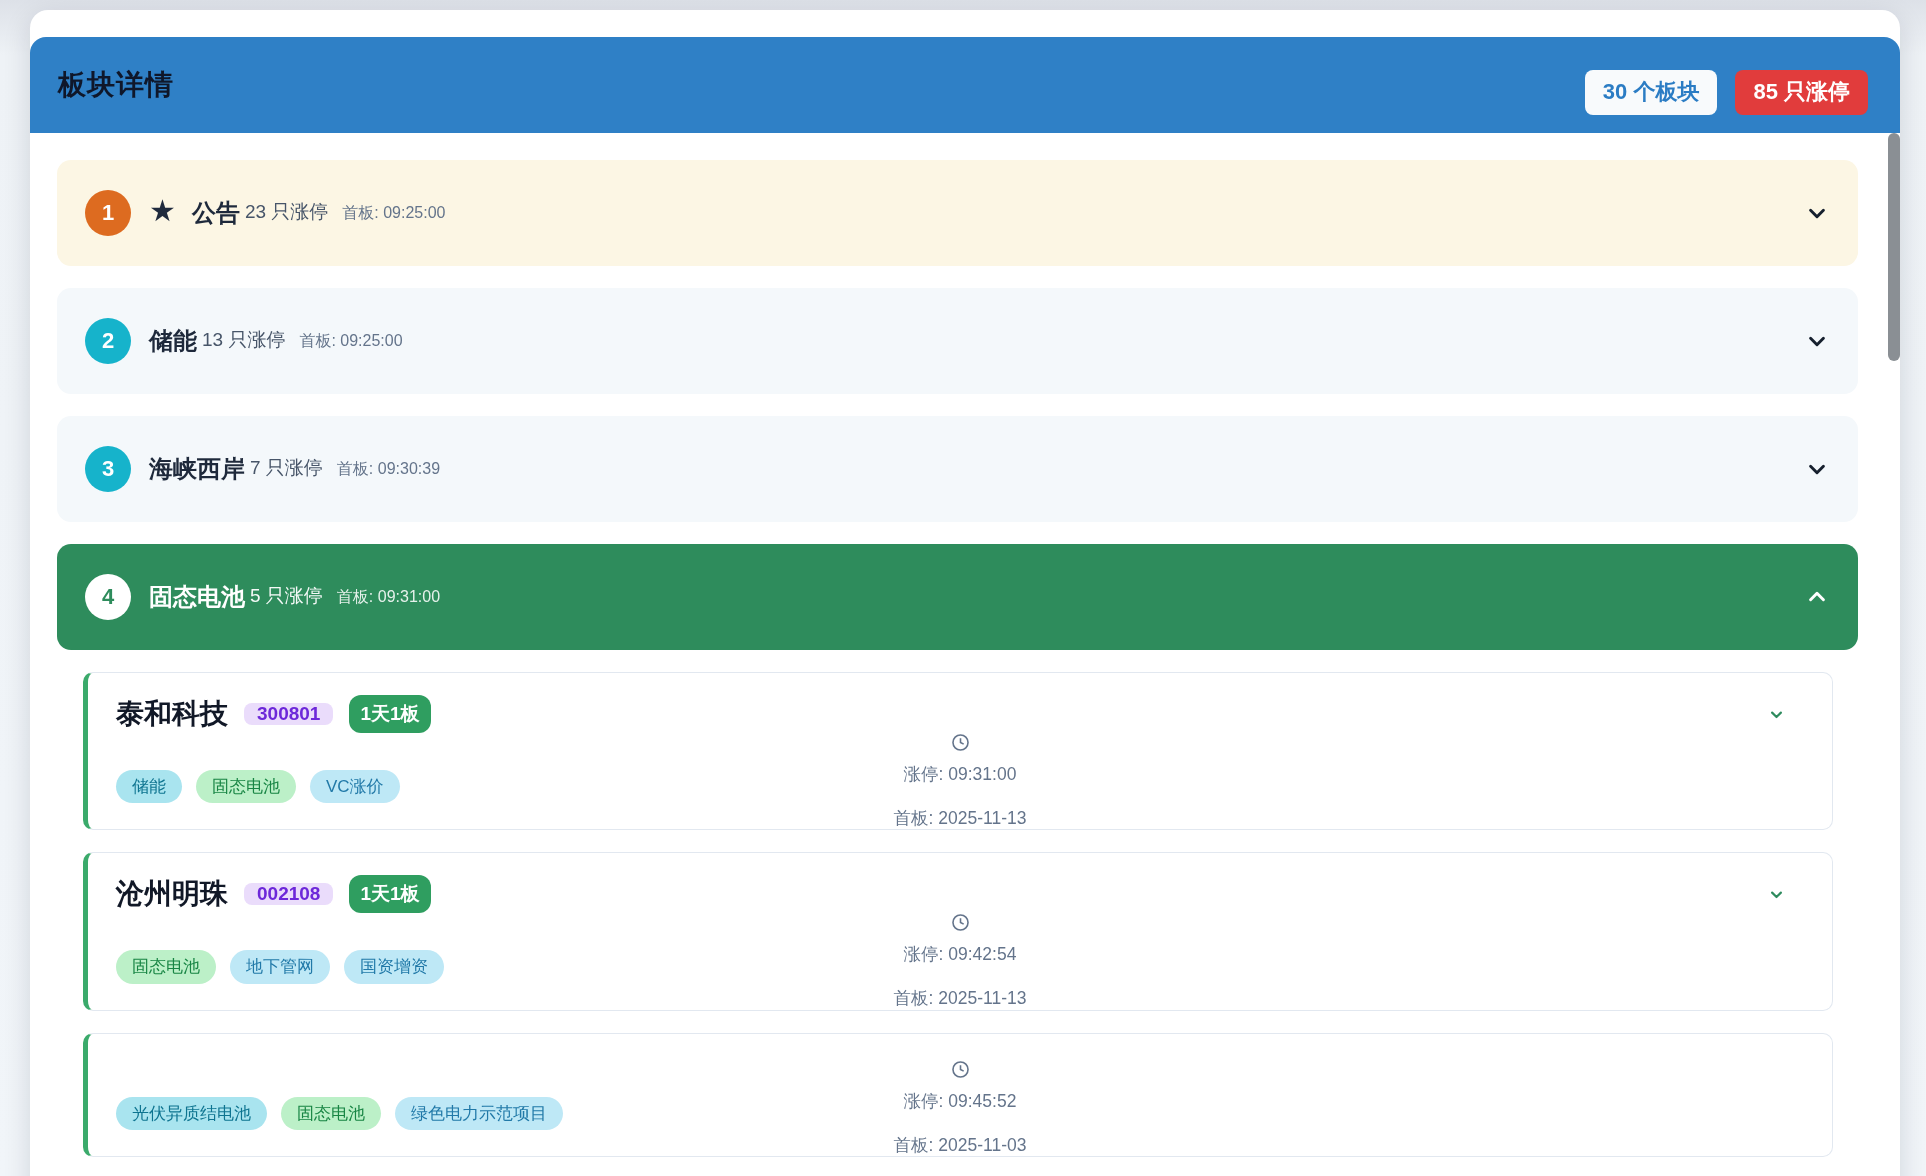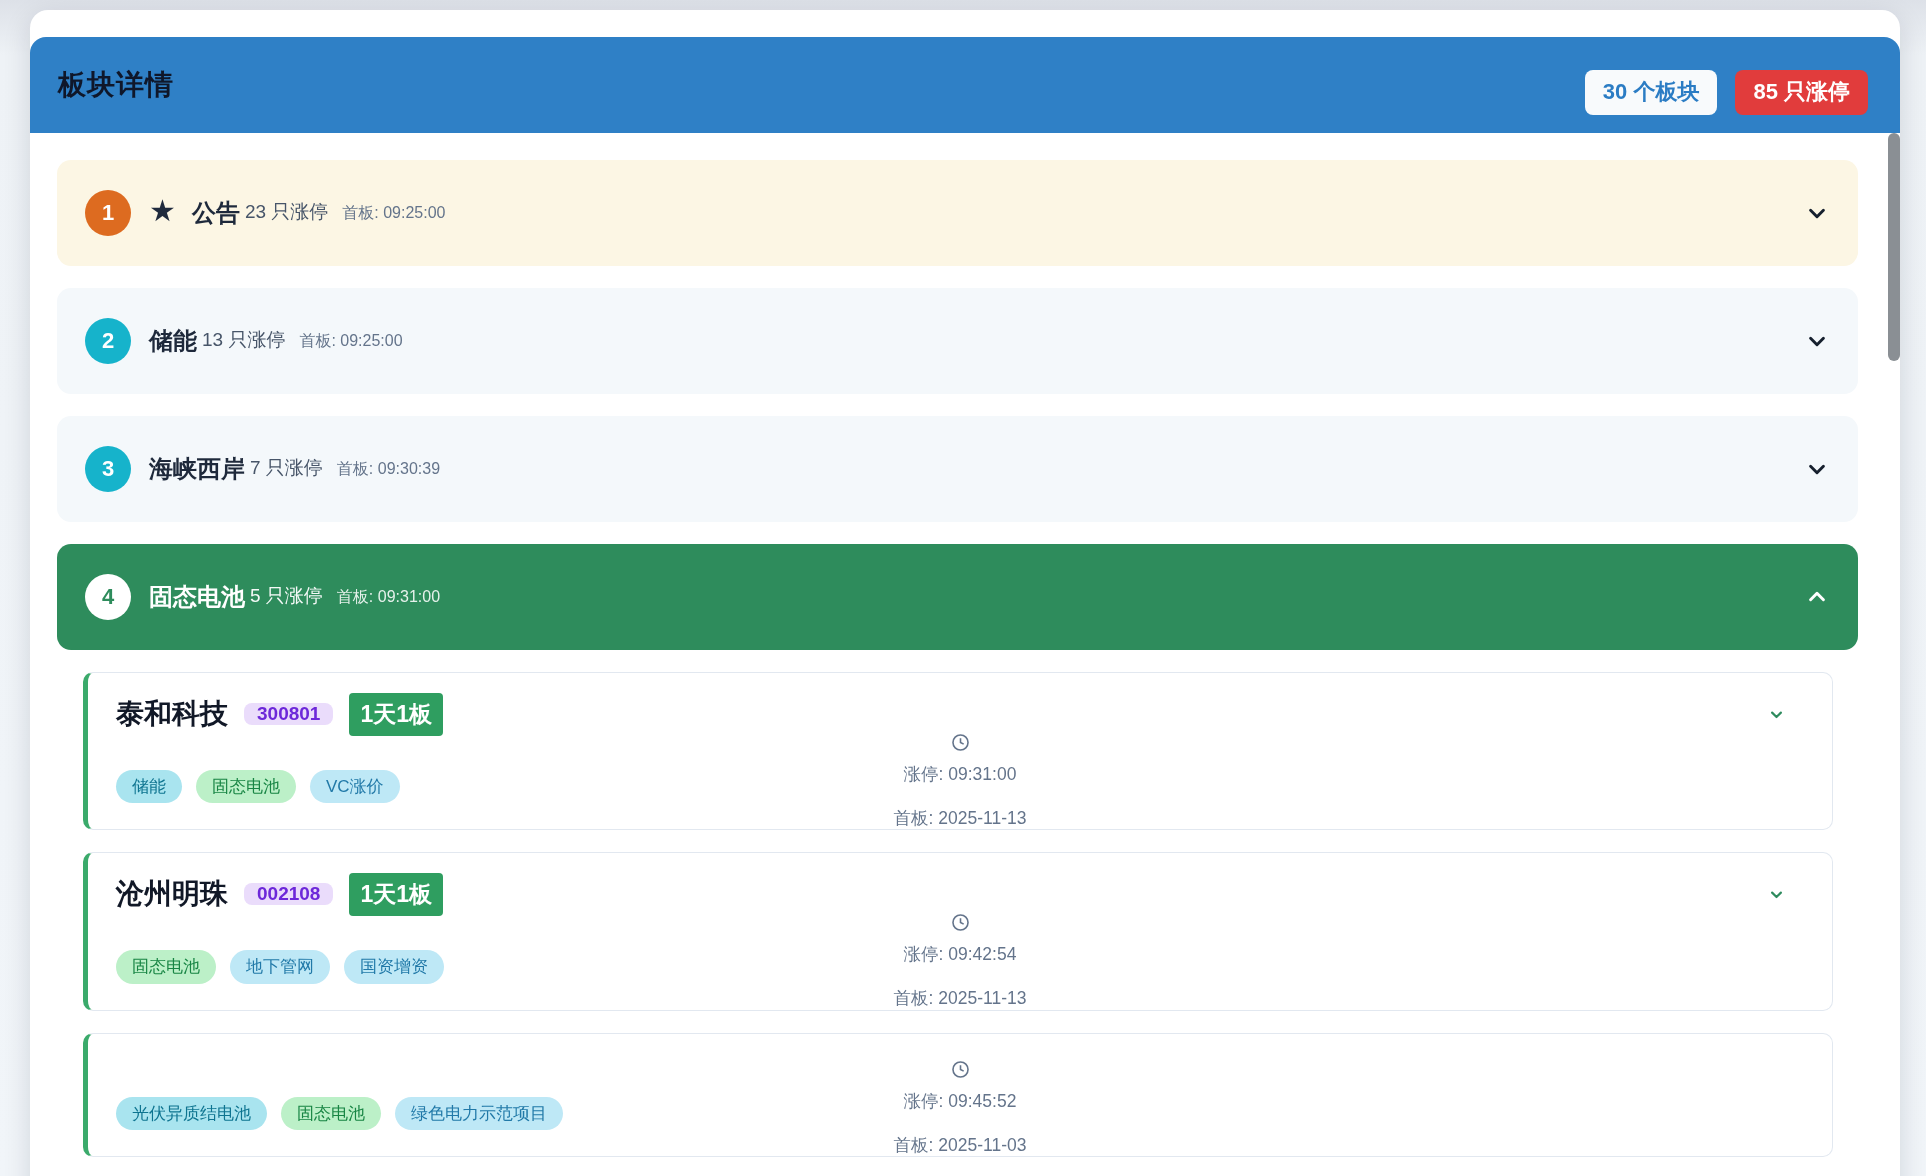--- a/index.html
+++ b/index.html
@@ -66,21 +66,21 @@
     margin:0 25px 22px 26px; background:#ffffff;
     border:1px solid #e2e8f0; border-left:5px solid var(--card-green,#3baa6b);
     border-radius:10px; padding:24px 28px 26px 28px;
   }
   .stock-head { display:flex; align-items:center; gap:16px; height:34px; }
   .stock-name { font-size:28px; font-weight:bold; color:#111827; }
   .code-badge {
     background:var(--purple-bg,#eadcfb); color:var(--purple-fg,#6d28d9);
     font-size:19px; font-weight:bold; padding:0 13px; border-radius:8px;
   }
-  .streak-badge { font-size:23px; font-weight:bold; color:#fff; padding:6px 11px; border-radius:4px; }
+  .streak-badge { font-size:19px; font-weight:bold; color:#fff; padding:6px 11px; border-radius:12px; }
   .streak--green { background:var(--streak-green,#2f9e60); }
   .streak--red { background:var(--streak-red,#dc3232); }
   .stock-chevron { margin-left:auto; margin-right:20px; color:#2e8b5e; display:flex; cursor:pointer; }
 
   .stock-meta { display:flex; align-items:center; gap:10px; margin-top:2px; height:24px;
     font-size:17.5px; color:#64748b;flex-direction:column; }
   .stock-meta .gap { width:22px; }
   .clock-icon { display:flex; color:#64748b; }
 
   .tag-row { display:flex; gap:14px; margin-top:13px; }

